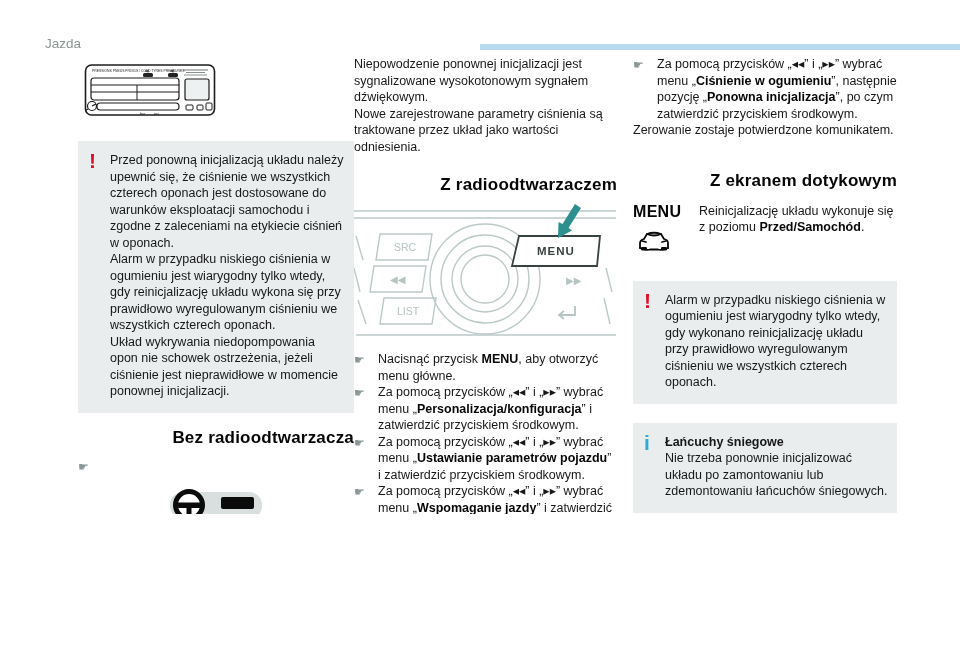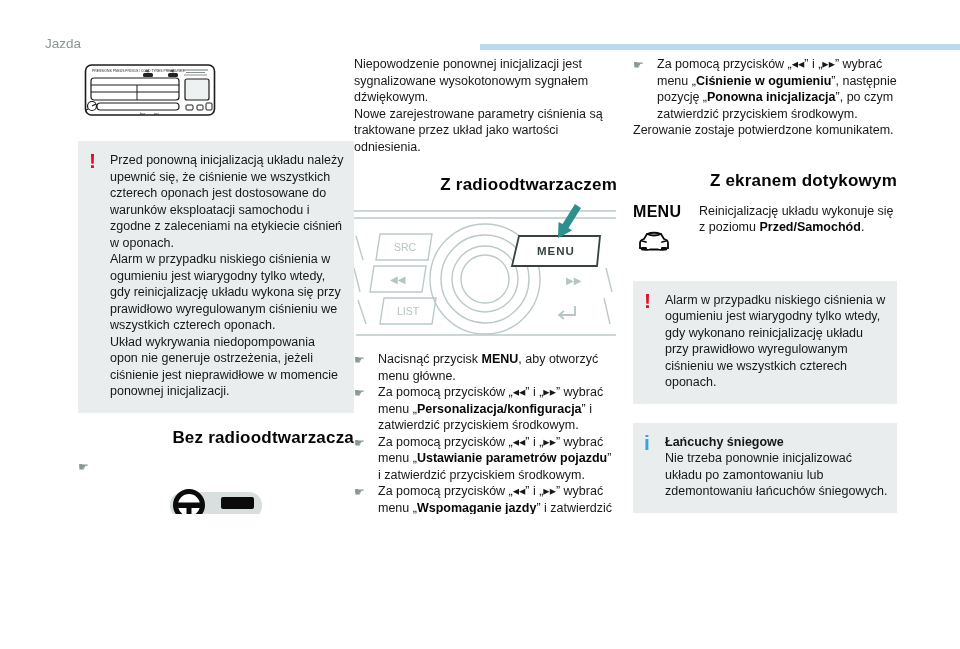--- a/index.html
+++ b/index.html
@@ -70,21 +70,21 @@
         <rect x="102" y="43" width="7" height="5" rx="1"></rect>
         <rect x="113" y="43" width="6" height="5" rx="1"></rect>
         <rect x="122" y="41" width="6" height="7" rx="1"></rect>
       </g>
     </svg>
 
     <div class="warn-box" style="margin-top:23px">
       <span class="box-icon red">!</span>
       <p>Przed ponowną inicjalizacją układu należy upewnić się, że ciśnienie we wszystkich czterech oponach jest dostosowane do warunków eksploatacji samochodu i zgodne z zaleceniami na etykiecie ciśnień w oponach.</p>
       <p>Alarm w przypadku niskiego ciśnienia w ogumieniu jest wiarygodny tylko wtedy, gdy reinicjalizację układu wykona się przy prawidłowo wyregulowanym ciśnieniu we wszystkich czterech oponach.</p>
-      <p>Układ wykrywania niedopompowania opon nie generuje ostrzeżenia, jeżeli ciśnienie jest nieprawidłowe w momencie ponownej inicjalizacji.</p>
+      <p>Układ wykrywania niedopompowania opon nie schowek ostrzeżenia, jeżeli ciśnienie jest nieprawidłowe w momencie ponownej inicjalizacji.</p>
     </div>
 
     <h2 style="margin-top:15px">Bez radioodtwarzacza</h2>
 
     <div class="bullet" style="margin-top:10px">
       <span class="hand">☛</span>
     </div>
 
     <div class="illus-stack" style="margin-top:12px">
       <svg width="96" height="46" viewBox="0 0 96 46">

